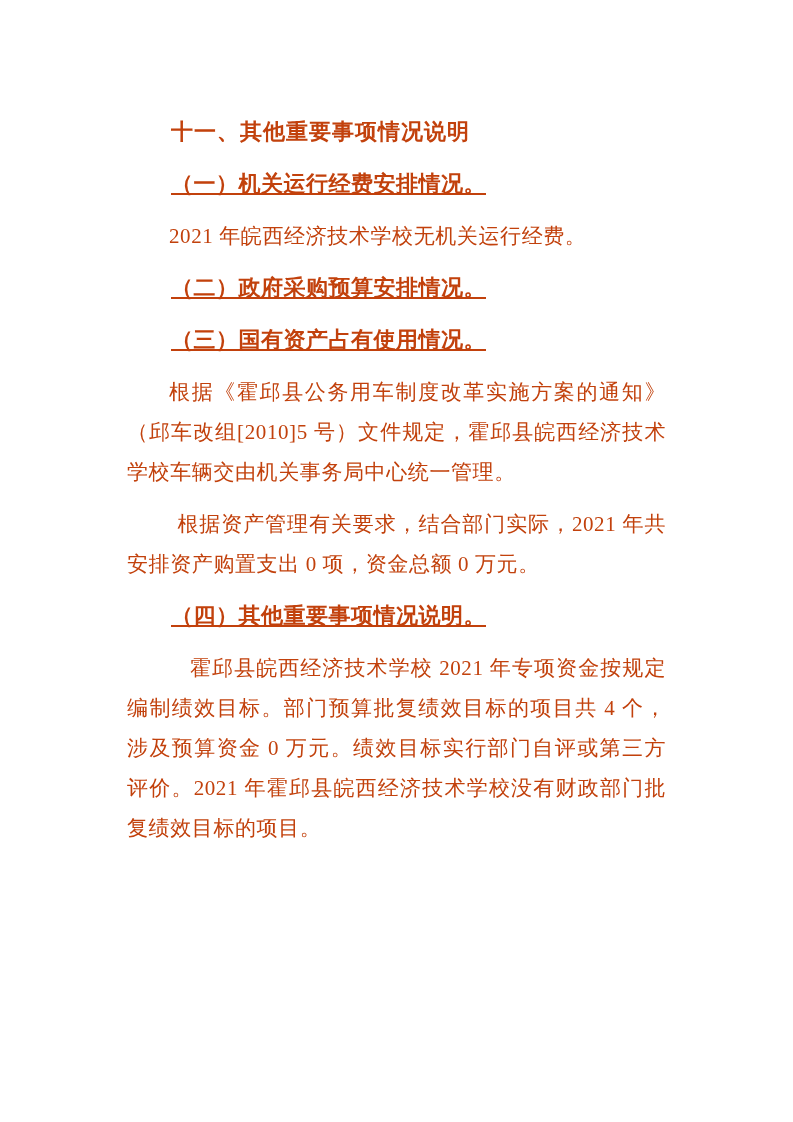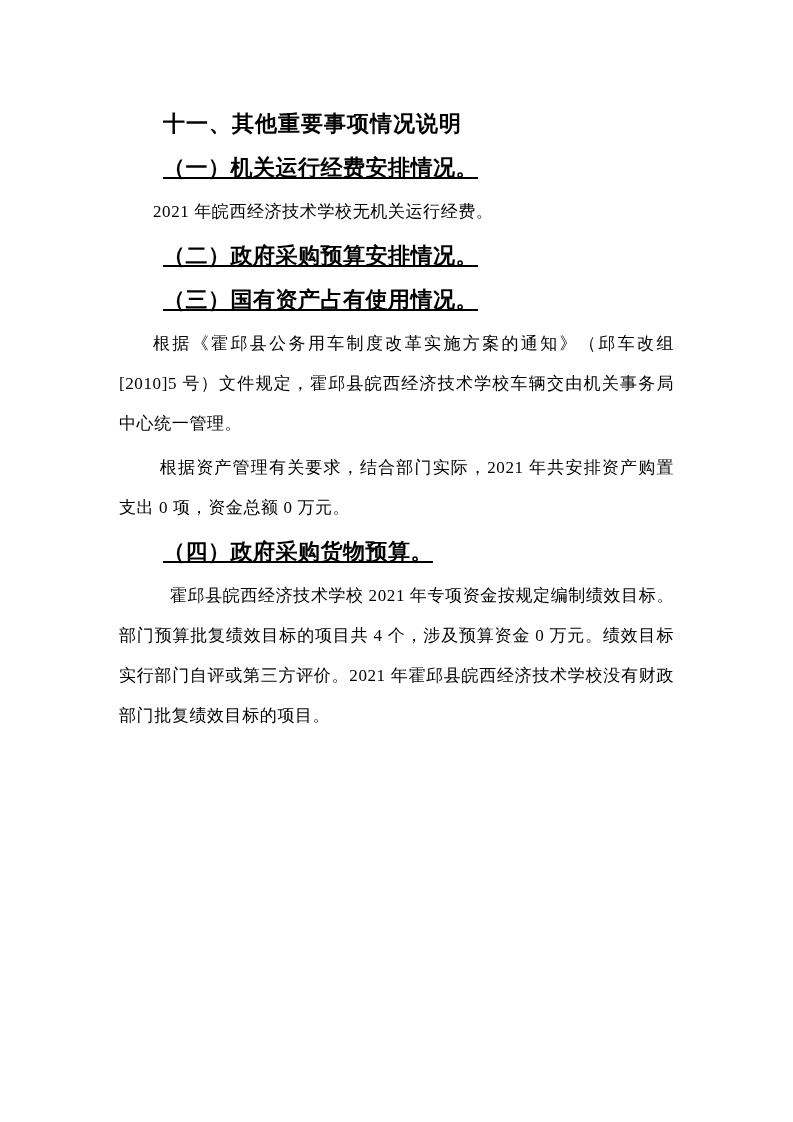--- a/index.html
+++ b/index.html
@@ -15,45 +15,45 @@
     background: #ffffff;
     overflow: hidden;
   }
   .content {
     position: absolute;
     left: 115px;
     top: 100px;
     width: 563px;
   }
   .content p {
-    margin: 4px;
+    margin: 12px;
     padding: 0;
     text-align: justify;
     line-height: 40px;
-    color: #000000;
+    color: #c2410c;
   }
   .h1 {
     font-family: "Liberation Sans", "DejaVu Sans", sans-serif;
     font-weight: 700;
     font-size: 22px;
     text-indent: 2em;
     letter-spacing: 1px;
   }
   .h2 {
     font-family: "Liberation Sans", "DejaVu Sans", sans-serif;
     font-weight: 700;
     font-size: 22px;
     text-indent: 2em;
     letter-spacing: 0.5px;
     text-decoration: underline;
   }
   .body {
     font-family: "Liberation Serif", "DejaVu Serif", serif;
     font-weight: 400;
-    font-size: 17px;
+    font-size: 21px;
     text-indent: 2em;
     letter-spacing: 0.6px;
   }
   .indent-wide {
     text-indent: 2.4em;
   }
   .indent-3 {
     text-indent: 3em;
   }
 </style>
@@ -62,16 +62,16 @@
 
 <div class="page">
   <div class="content">
     <p class="h1">十一、其他重要事项情况说明</p>
     <p class="h2">（一）机关运行经费安排情况。</p>
     <p class="body">2021 年皖西经济技术学校无机关运行经费。</p>
     <p class="h2">（二）政府采购预算安排情况。</p>
     <p class="h2">（三）国有资产占有使用情况。</p>
     <p class="body">根据《霍邱县公务用车制度改革实施方案的通知》（邱车改组[2010]5 号）文件规定，霍邱县皖西经济技术学校车辆交由机关事务局中心统一管理。</p>
     <p class="body indent-wide">根据资产管理有关要求，结合部门实际，2021 年共安排资产购置支出 0 项，资金总额 0 万元。</p>
-    <p class="h2">（四）政府采购货物预算。</p>
+    <p class="h2">（四）其他重要事项情况说明。</p>
     <p class="body indent-3">霍邱县皖西经济技术学校 2021 年专项资金按规定编制绩效目标。部门预算批复绩效目标的项目共 4 个，涉及预算资金 0 万元。绩效目标实行部门自评或第三方评价。2021 年霍邱县皖西经济技术学校没有财政部门批复绩效目标的项目。</p>
   </div>
 </div>
 
 </body></html>

